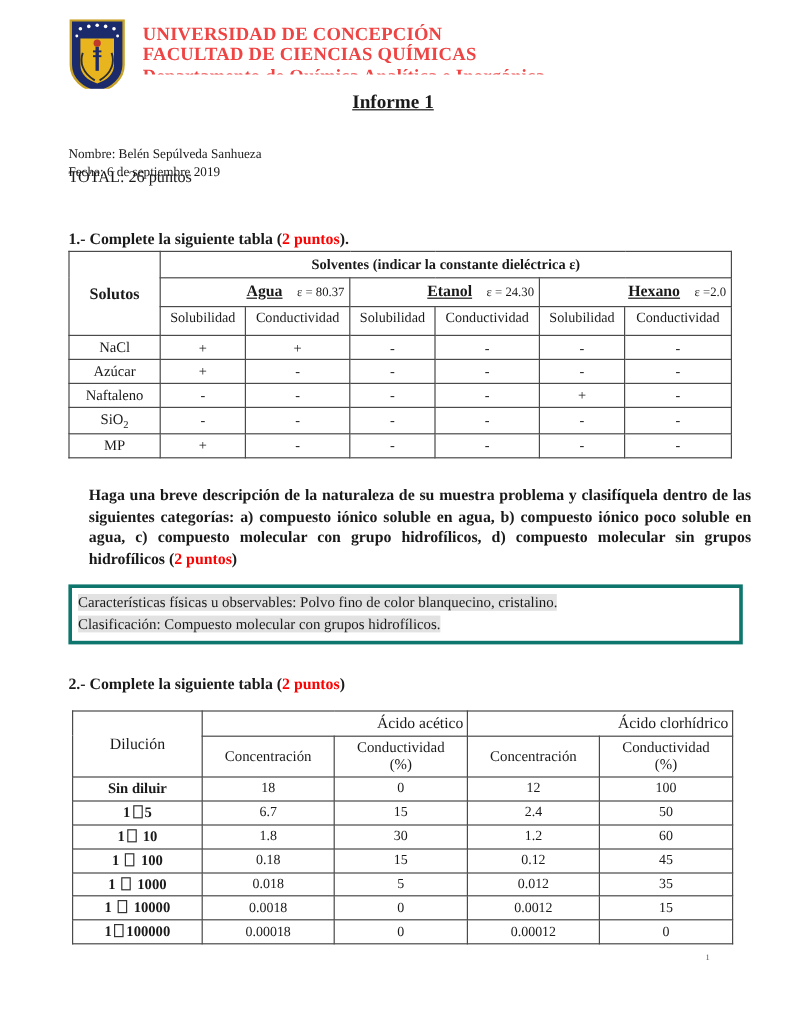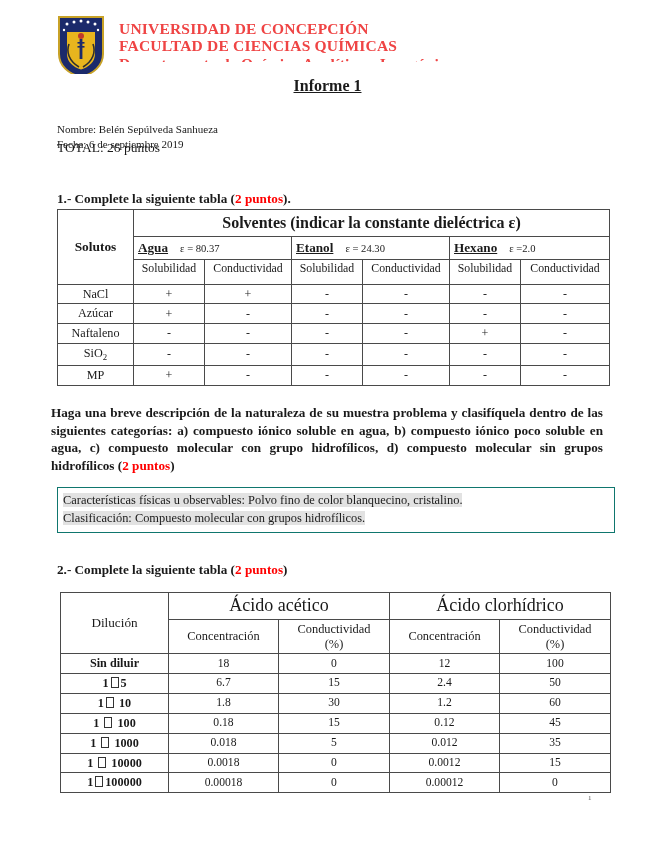--- a/index.html
+++ b/index.html
@@ -133,29 +133,30 @@
     width: 552px;
   }
   #table-solutos .t1-head-solutos {
     font-size: 13.4px;
     font-weight: bold;
     text-align: center;
     vertical-align: middle;
     padding: 3px 2px;
   }
   #table-solutos .t1-head-solventes {
-    font-size: 16px;
+    font-size: 12px;
     font-weight: bold;
     text-align: center;
     vertical-align: middle;
     padding: 3px 2px;
   }
   #table-solutos .solvent-cell {
     padding: 3px 4px;
     vertical-align: middle;
+    text-align: right;
   }
   #table-solutos .solvent-name {
     font-size: 13.2px;
     font-weight: bold;
     text-decoration: underline;
   }
   #table-solutos .solvent-eps {
     font-size: 10.6px;
     margin-left: 12px;
     white-space: nowrap;
@@ -177,36 +178,36 @@
     text-align: center;
     vertical-align: middle;
     font-size: 12px;
     padding: 2px;
   }
   sub { font-size: 0.72em; }
 
   
   .para-block {
     position: absolute;
-    left: 51px;
+    left: 74px;
     top: 404px;
     width: 552px;
     font-size: 13.2px;
     font-weight: bold;
     text-align: justify;
     line-height: 1.33;
   }
 
   
   .answer-box {
     position: absolute;
     left: 57px;
     top: 487px;
     width: 546px;
-    border: 1px solid #0f766e;
+    border: 3px solid #0f766e;
     padding: 4px 5px 5px 5px;
     background: #fff;
     font-size: 12.4px;
     line-height: 1.42;
   }
   .answer-box .hl {
     background: #e2e2e2;
     box-decoration-break: clone;
     -webkit-box-decoration-break: clone;
   }
@@ -217,21 +218,22 @@
     top: 592px;
     width: 550px;
   }
   #table-dilucion td,
   #table-dilucion th {
     text-align: center;
     vertical-align: middle;
     padding: 2px 3px;
   }
   #table-dilucion .t2-grouphead {
-    font-size: 18px;
+    font-size: 13px;
+    text-align: right;
   }
   #table-dilucion .t2-subhead {
     font-size: 12.4px;
     line-height: 1.18;
   }
   #table-dilucion .t2-dilucion-head {
     font-size: 13.2px;
   }
   #table-dilucion .t2-rowlabel {
     font-size: 12.2px;

